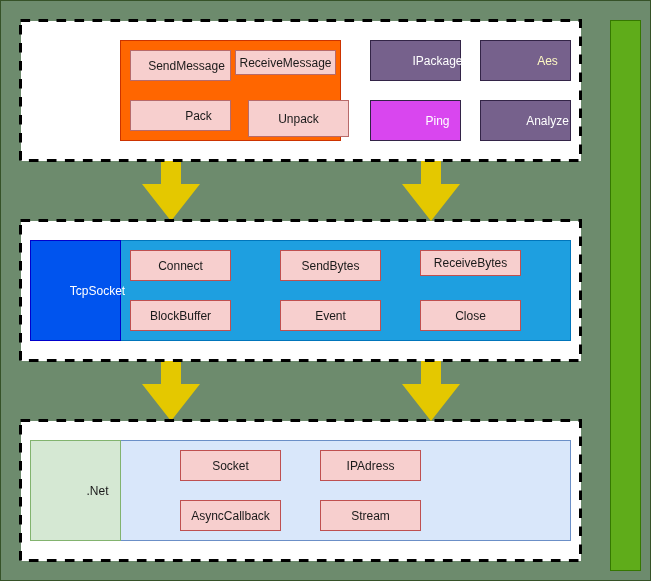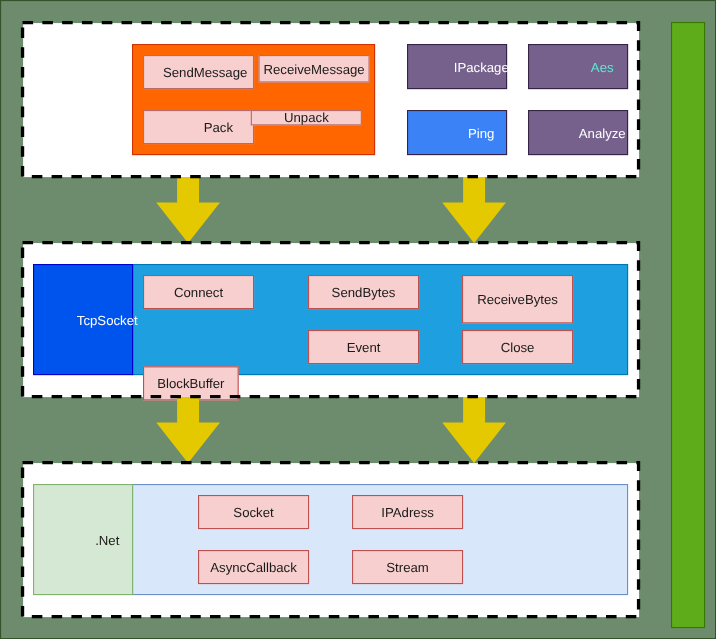--- a/index.html
+++ b/index.html
@@ -28,31 +28,31 @@
   <div class="block" style="left:120px;top:40px;width:221px;height:101px;background:#ff6600;border:1px solid #cc3300;"></div>
   <div class="chip chip-orange" style="left:130px;top:50px;width:101px;height:31px;padding-left:12px;">
     <span>SendMessage</span>
   </div>
   <div class="chip chip-orange" style="left:235px;top:50px;width:101px;height:25px;">
     <span>ReceiveMessage</span>
   </div>
   <div class="chip chip-orange" style="left:130px;top:100px;width:101px;height:31px;padding-left:36px;">
     <span>Pack</span>
   </div>
-  <div class="chip chip-orange" style="left:228px;top:100px;width:101px;height:14px;">
+  <div class="chip chip-orange" style="left:248px;top:100px;width:101px;height:37px;">
     <span>Unpack</span>
   </div>
 
   <div class="block" style="left:370px;top:40px;width:91px;height:41px;background:#76618c;border:1.5px solid #332447;color:#ffffff;">
     <span>IPackage</span>
   </div>
-  <div class="block" style="left:480px;top:40px;width:91px;height:41px;background:#76618c;border:1.5px solid #332447;color:#5eead4;">
+  <div class="block" style="left:480px;top:40px;width:91px;height:41px;background:#76618c;border:1.5px solid #332447;color:#fef9c3;">
     <span>Aes</span>
   </div>
-  <div class="block" style="left:370px;top:100px;width:91px;height:41px;background:#3b82f6;border:1.5px solid #332447;color:#ffffff;">
+  <div class="block" style="left:370px;top:100px;width:91px;height:41px;background:#d946ef;border:1.5px solid #332447;color:#ffffff;">
     <span>Ping</span>
   </div>
   <div class="block" style="left:480px;top:100px;width:91px;height:41px;background:#76618c;border:1.5px solid #332447;color:#ffffff;">
     <span>Analyze</span>
   </div>
 
   <svg class="arrow" style="left:142px;top:161px;" width="58" height="60" viewBox="0 0 58 60">
     <path d="M19 0 L39 0 L39 23 L58 23 L29 60 L0 23 L19 23 Z" fill="#e4c800"></path>
   </svg>
   <svg class="arrow" style="left:402px;top:161px;" width="58" height="60" viewBox="0 0 58 60">
@@ -63,24 +63,24 @@
   <div class="block" style="left:120px;top:240px;width:451px;height:101px;background:#1e9fe0;border:1px solid #0075bb;"></div>
   <div class="block" style="left:30px;top:240px;width:91px;height:101px;background:#0054ee;border:1px solid #0000cc;color:#ffffff;">
     <span>TcpSocket</span>
   </div>
   <div class="chip" style="left:130px;top:250px;width:101px;height:31px;">
     <span>Connect</span>
   </div>
   <div class="chip" style="left:280px;top:250px;width:101px;height:31px;">
     <span>SendBytes</span>
   </div>
-  <div class="chip" style="left:420px;top:250px;width:101px;height:44px;">
+  <div class="chip" style="left:420px;top:250px;width:101px;height:26px;">
     <span>ReceiveBytes</span>
   </div>
-  <div class="chip" style="left:130px;top:300px;width:87px;height:31px;margin-top:33px;">
+  <div class="chip" style="left:130px;top:300px;width:101px;height:31px;">
     <span>BlockBuffer</span>
   </div>
   <div class="chip" style="left:280px;top:300px;width:101px;height:31px;">
     <span>Event</span>
   </div>
   <div class="chip" style="left:420px;top:300px;width:101px;height:31px;">
     <span>Close</span>
   </div>
 
   <svg class="arrow" style="left:142px;top:361px;" width="58" height="60" viewBox="0 0 58 60">

